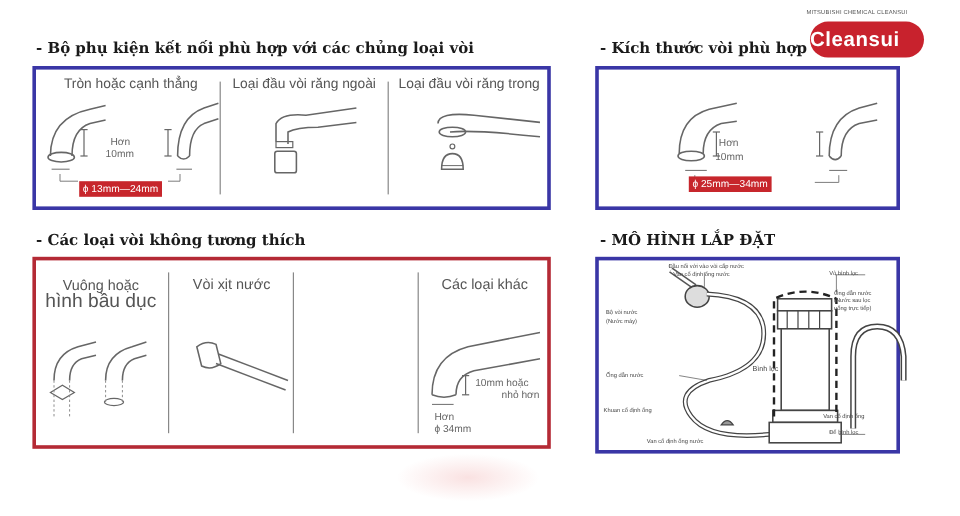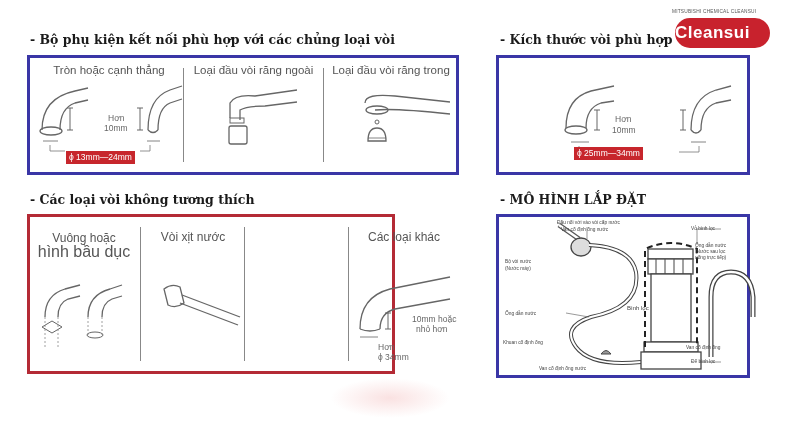--- a/index.html
+++ b/index.html
@@ -31,21 +31,21 @@
     line-height: 13px; white-space: nowrap;
   }
   .divider {
     position: absolute; top: 10px; bottom: 10px; width: 1px; background: #888;
   }
   .redtag {
     position: absolute; background: #c7262c; color: #fff;
     font-size: 8.5px; padding: 1px 3px; white-space: nowrap; line-height: 11px;
   }
   .small {
-    position: absolute; font-size: 8.5px; color: #666; line-height: 10px; white-space: nowrap; margin-left: 16px;
+    position: absolute; font-size: 8.5px; color: #666; line-height: 10px; white-space: nowrap;
   }
   .tiny {
     position: absolute; font-size: 4.8px; color: #444; line-height: 6px; white-space: nowrap;
   }
   svg { position: absolute; overflow: visible; }
 
   .logo-top {
     position: absolute; left: 672px; top: 9px; font-size: 4.8px; color: #555; letter-spacing: 0.2px;
     white-space: nowrap;
   }
@@ -141,21 +141,21 @@
     <path d="M48 88 L48 94 L75 94" fill="none" stroke="#777" stroke-width="0.8"></path>
     <path d="M168 88 L168 94 L148 94" fill="none" stroke="#777" stroke-width="0.8"></path>
   </svg>
   <div class="small" style="left:100px; top:56px;">Hơn</div>
   <div class="small" style="left:97px; top:67px;">10mm</div>
   <div class="redtag" style="left:75px; top:89px;">ϕ 25mm—34mm</div>
 </div>
 
 <div class="heading" style="left:30px; top:192px;">- Các loại vòi không tương thích</div>
 
-<div class="panel red" style="left:27px; top:214px; width:368px; height:160px;">
+<div class="panel red" style="left:27px; top:214px; width:432px; height:160px;">
 
   <div class="col" style="left:0; width:108px;">
     <div class="col-label" style="top:14px; font-size:12px; line-height:14px;">Vuông hoặc</div>
     <div class="col-label" style="top:28px; font-size:16px; line-height:14px;">hình bầu dục</div>
     <svg width="108" height="155">
       <path d="M15 100 Q15 78 35 72 L50 68" fill="none" stroke="#666" stroke-width="1.3"></path>
       <path d="M28 100 Q28 86 38 82 L50 79" fill="none" stroke="#666" stroke-width="1.3"></path>
       <path d="M58 100 Q58 78 80 72 L92 68" fill="none" stroke="#666" stroke-width="1.3"></path>
       <path d="M72 100 Q72 86 82 82 L92 79" fill="none" stroke="#666" stroke-width="1.3"></path>
       <path d="M12 110 L22 104 L32 110 L22 116 Z" fill="none" stroke="#666" stroke-width="1"></path>
@@ -185,21 +185,21 @@
     <svg width="108" height="155">
       <path d="M10 112 Q10 80 40 72 L100 60" fill="none" stroke="#666" stroke-width="1.3"></path>
       <path d="M30 112 Q30 96 45 92 L100 82" fill="none" stroke="#666" stroke-width="1.3"></path>
       <path d="M10 112 Q20 116 30 112" fill="none" stroke="#666" stroke-width="1.3"></path>
       <line x1="38" y1="96" x2="38" y2="112" stroke="#666" stroke-width="1"></line>
       <line x1="35" y1="96" x2="41" y2="96" stroke="#666" stroke-width="1"></line>
       <line x1="35" y1="112" x2="41" y2="112" stroke="#666" stroke-width="1"></line>
       <line x1="10" y1="120" x2="28" y2="120" stroke="#666" stroke-width="0.8"></line>
     </svg>
     <div class="small" style="left:46px; top:97px;">10mm hoặc</div>
-    <div class="small" style="left:50px; top:107px;">nhỏ hơn</div>
+    <div class="small" style="left:68px; top:107px;">nhỏ hơn</div>
     <div class="small" style="left:12px; top:125px;">Hơn</div>
     <div class="small" style="left:12px; top:135px;">ϕ 34mm</div>
   </div>
 </div>
 
 <div class="heading" style="left:500px; top:192px;">- MÔ HÌNH LẮP ĐẶT</div>
 
 <div class="panel" style="left:496px; top:214px; width:254px; height:164px;">
   <svg width="250" height="160">
 

